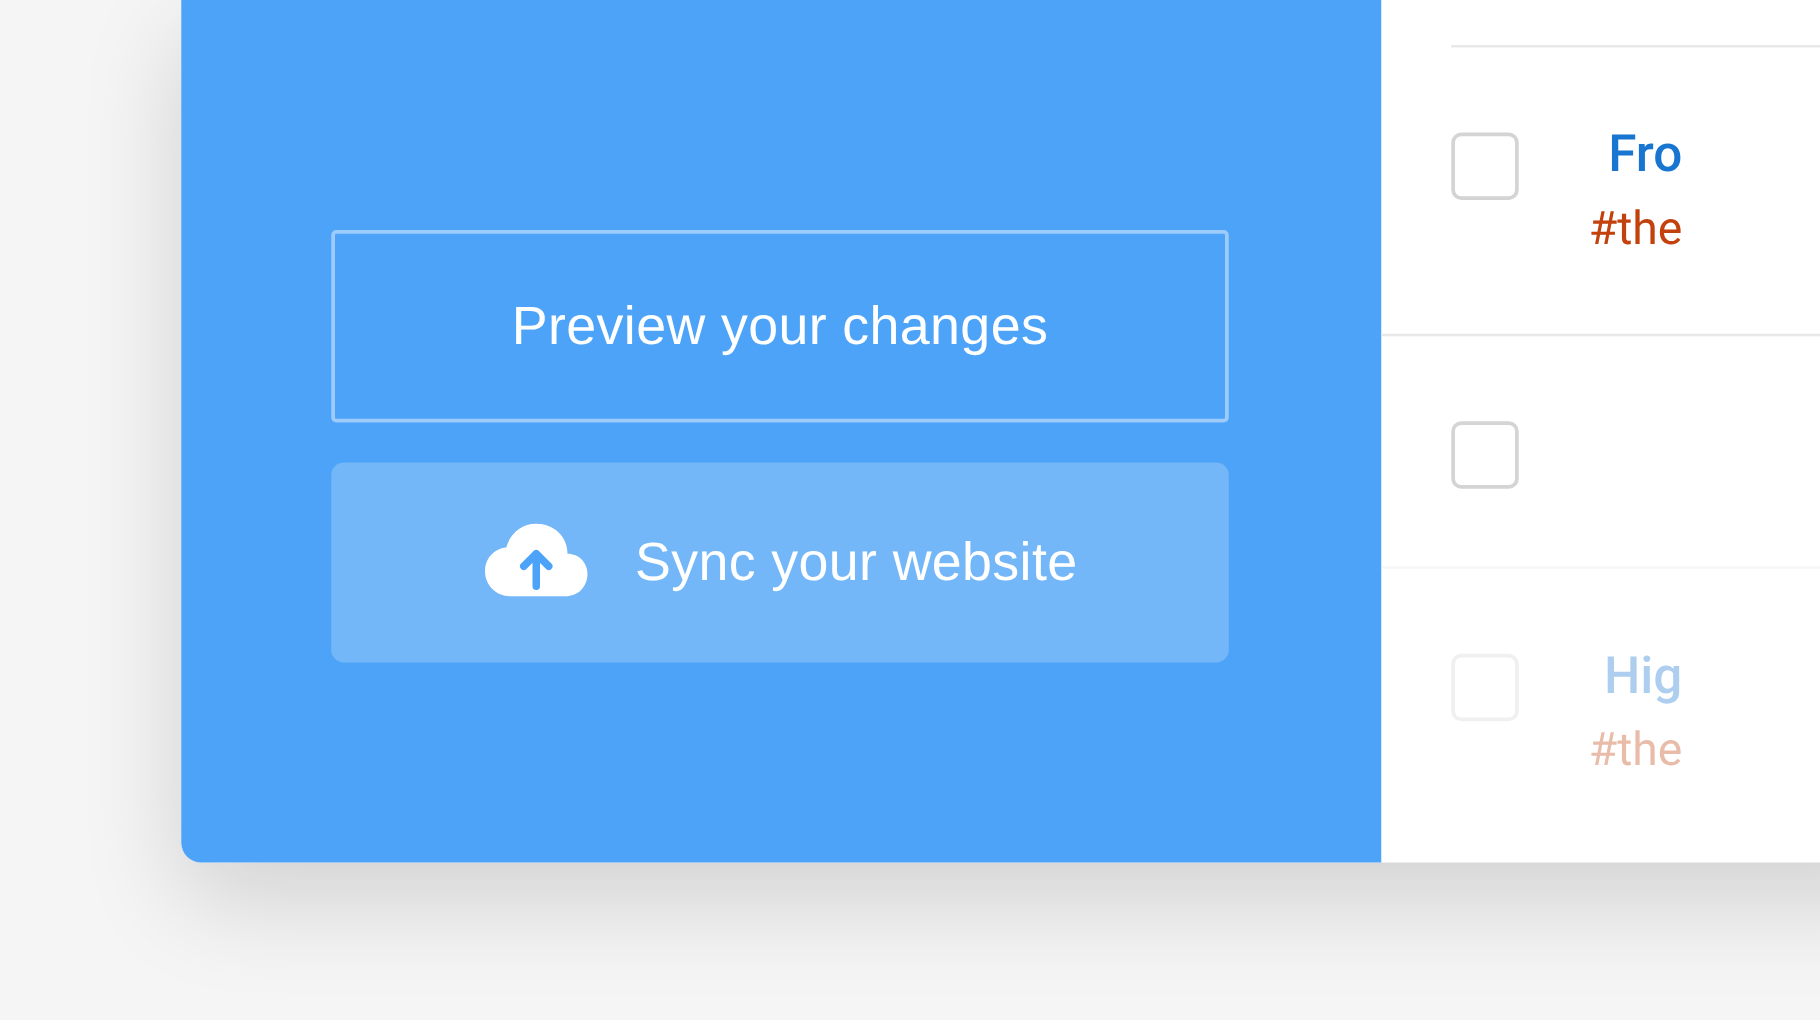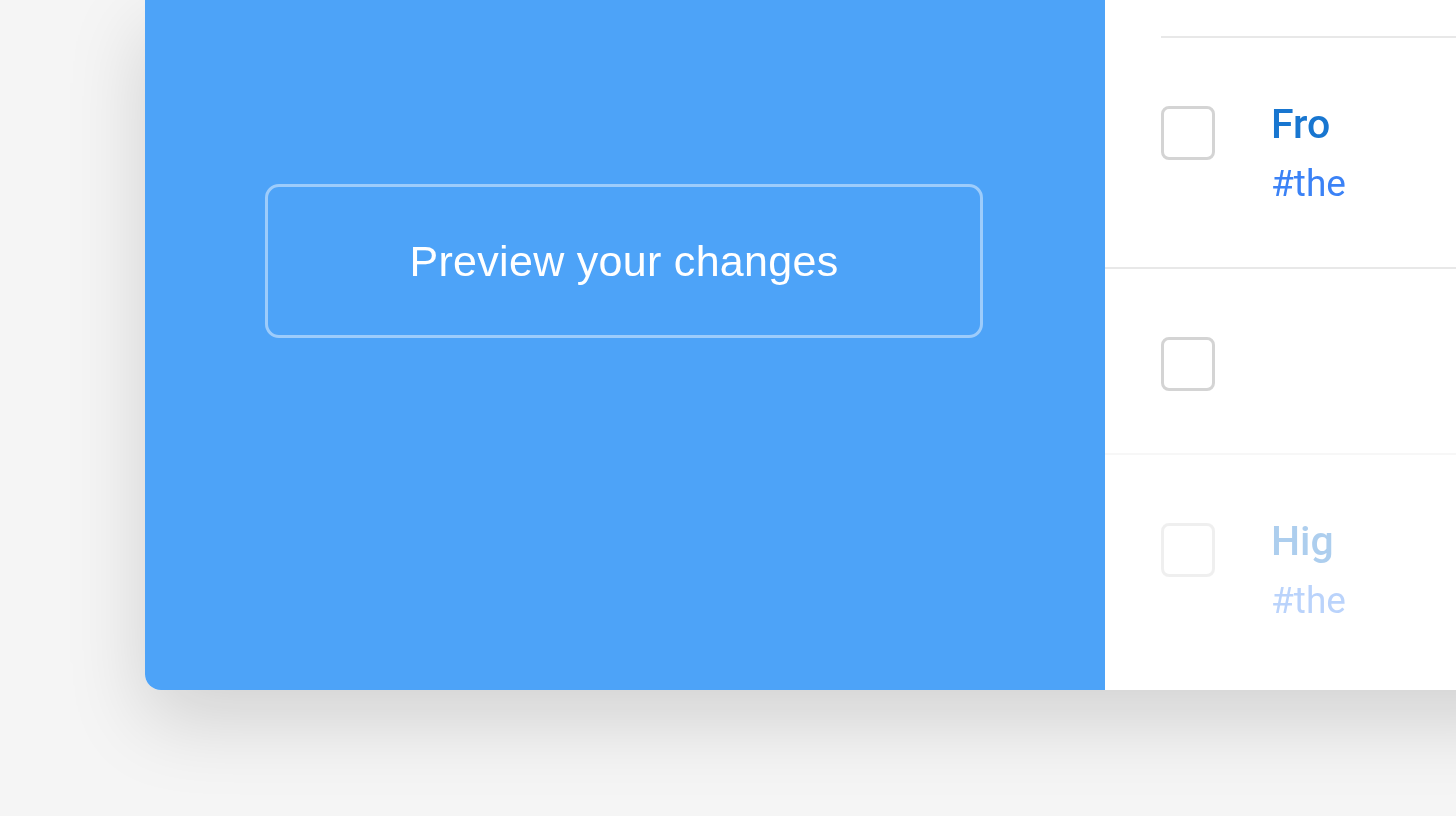--- a/index.html
+++ b/index.html
@@ -36,21 +36,21 @@
       border-radius: 0 0 0 16px;
       padding: 184px 120px 0 120px;
       display: flex;
       flex-direction: column;
     }
     
     .preview-button {
       width: 718px;
       height: 154px;
       border: 3px solid rgba(255,255,255,0.45);
-      border-radius: 14px;
+      border-radius: 4px;
       background: transparent;
       color: #ffffff;
       font-size: 43px;
       font-weight: 400;
       cursor: pointer;
       display: flex;
       align-items: center;
       justify-content: center;
       letter-spacing: 0.3px;
     }
@@ -119,31 +119,32 @@
       background: #ffffff;
       cursor: pointer;
       flex-shrink: 0;
       margin-top: 6px;
     }
     
     .item-content {
       display: flex;
       flex-direction: column;
       gap: 14px;
+      align-items: flex-end;
     }
     
     .item-title {
       color: #1876d0;
       font-size: 41px;
       font-weight: 500;
       white-space: nowrap;
     }
     
     .item-tag {
-      color: #3b82f6;
+      color: #c2410c;
       font-size: 37px;
       font-weight: 400;
       white-space: nowrap;
     }
     
     .divider-top {
       height: 2px;
       background: #e8e8e8;
       margin-left: 56px;
     }
@@ -152,20 +153,29 @@
 <body>
 
 <div class="container">
 
   <div class="blue-panel">
 
     <button class="preview-button">
       <span>Preview your changes</span>
     </button>
 
+    <button class="sync-button">
+      <span class="cloud-icon">
+        <svg viewBox="0 0 86 70" fill="none">
+          <path d="M 68 28 C 68 14 57 4 43 4 C 31 4 22 12 19 23 C 9 24 2 32 2 42 C 2 53 11 62 22 62 L 66 62 C 77 62 84 54 84 44 C 84 35 77 28 68 28 Z" fill="#ffffff"></path>
+          <path d="M 43 54 L 43 28 M 43 28 L 33 38 M 43 28 L 53 38" stroke="#4da3f8" stroke-width="6" stroke-linecap="round" stroke-linejoin="round" fill="none"></path>
+        </svg>
+      </span>
+      <span>Sync your website</span>
+    </button>
 
 
   </div>
 
   <div class="list-panel">
 
     <div class="list-item" style="padding-top:0;height:36px;">
     </div>
 
     <div class="divider-top"></div>

